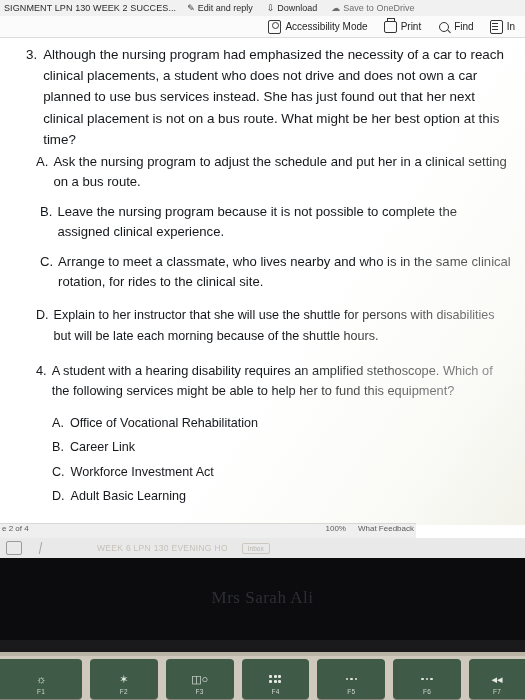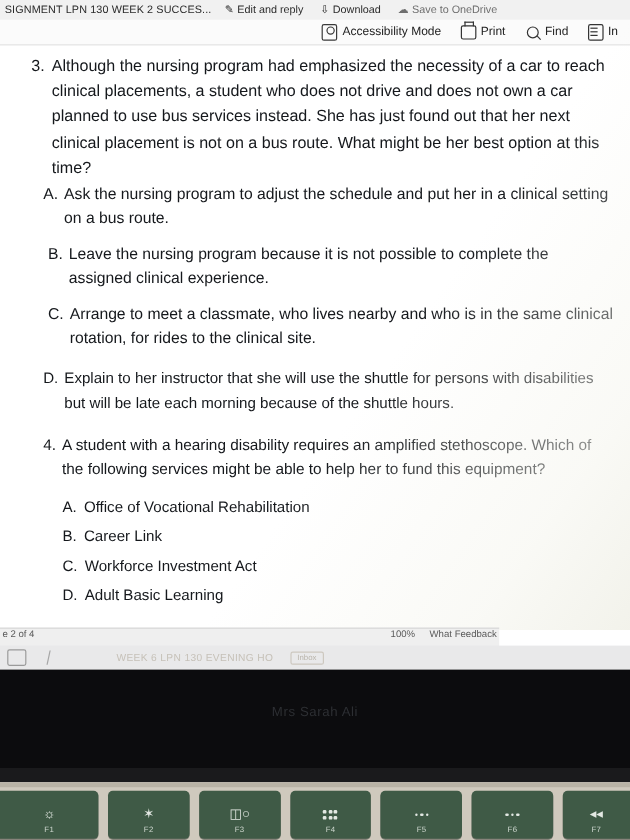--- a/index.html
+++ b/index.html
@@ -125,21 +125,21 @@
     margin-left:14px;font-size:6.5px;color:#b9b4ab;border:1px solid #cdc8bf;padding:1px 5px;border-radius:2px;
   }
 
   
   .dark{
     position:absolute;left:0;top:558px;width:525px;height:82px;
     background:#0c0c0e;
   }
   .dark .faint{
     position:absolute;left:50%;top:30px;transform:translateX(-50%);
-    color:#2d2f33;font-size:11px;letter-spacing:.5px;
+    color:#2d2f33;font-size:17px;letter-spacing:.5px;font-family:Liberation Serif, serif;
   }
   .bezel{
     position:absolute;left:0;top:640px;width:525px;height:12px;
     background:#1a1a1c;
   }
   
   .kbd{
     position:absolute;left:0;top:652px;width:525px;height:48px;
     background:#cfc9bd;
     display:flex;align-items:flex-start;

